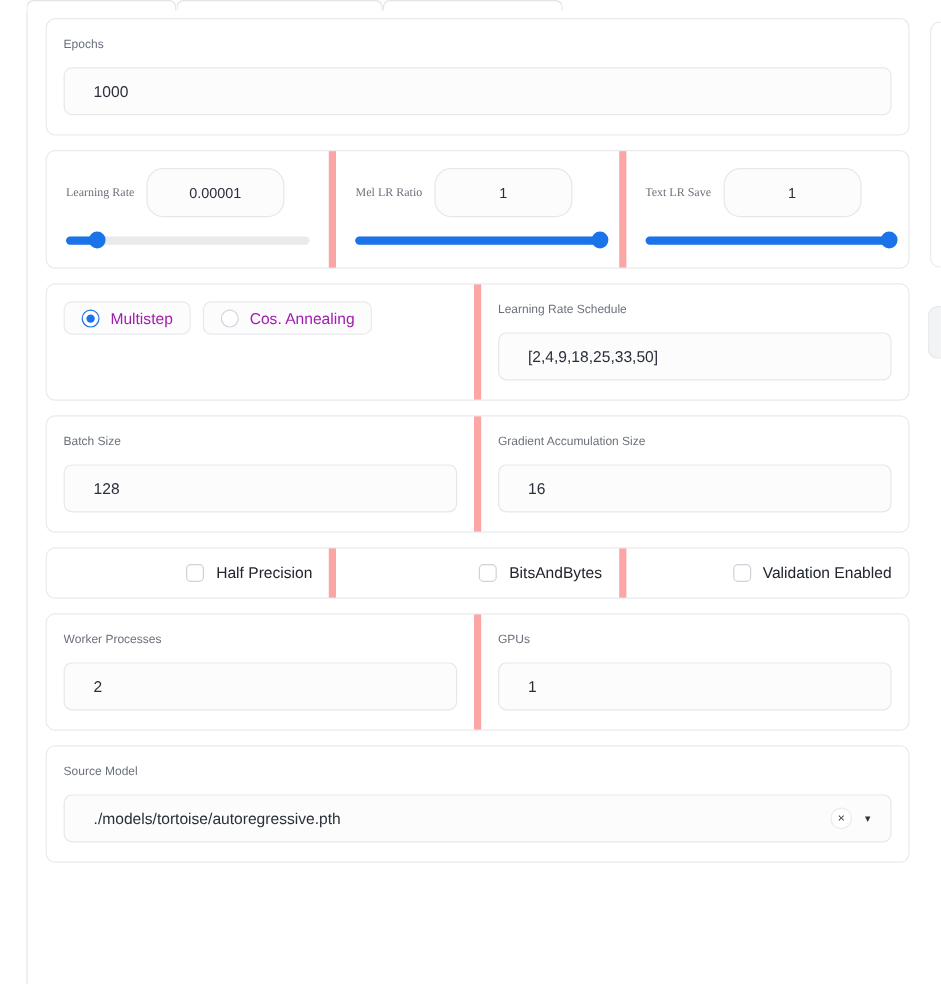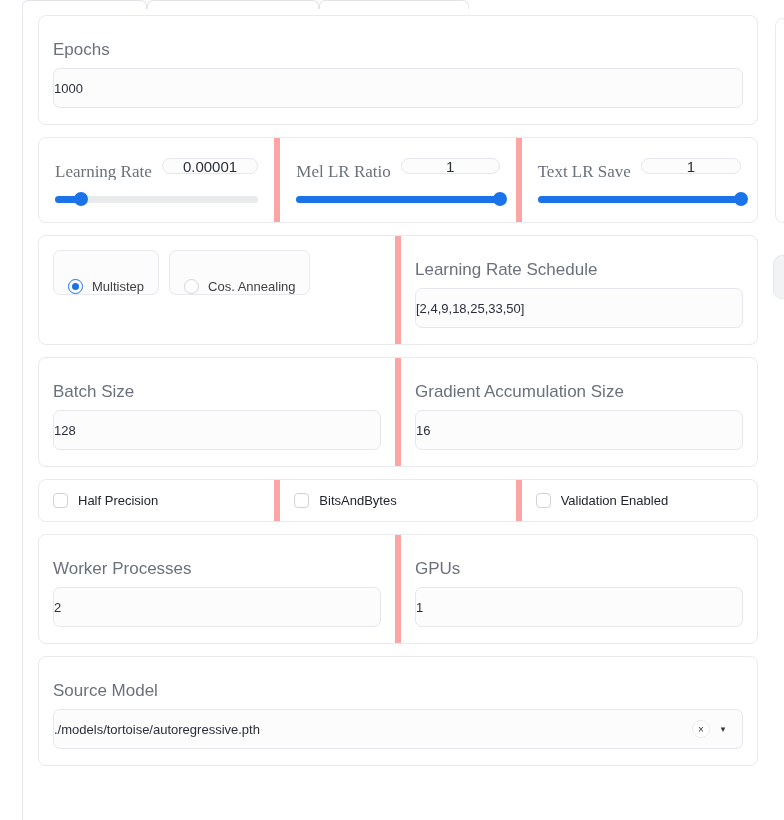--- a/index.html
+++ b/index.html
@@ -76,65 +76,64 @@
   }
   .card.split { display: flex; }
   .cell {
     flex: 1 1 0;
     padding: 14px 14px 16px 14px;
     min-width: 0;
   }
   .cell + .cell { border-left: 6px solid #fca5a5; }
 
   .label {
-    font-size: 17px;
+    font-size: 10px;
     color: #6b717c;
     line-height: 16px;
     margin-bottom: 10px;
     white-space: nowrap;
     overflow: hidden;
     text-overflow: ellipsis;
-    margin-top: 12px;
   }
 
   .field {
     width: 100%;
     height: 40px;
     border: 1px solid #e6e7ec;
     border-radius: 7px;
     background: #fcfcfd;
     display: flex;
     align-items: center;
-    padding: 0 0;
+    padding: 0 24px;
     font-size: 13px;
     color: #2a2f3a;
     white-space: nowrap;
     overflow: hidden;
   }
 
   
   .slider-cell { padding: 14px 16px 16px 16px; }
   .slider-head {
     display: flex;
     align-items: center;
     gap: 10px;
     margin-bottom: 12px;
   }
   .slider-head .label { margin-bottom: 0; flex: 0 0 auto; font-family: Liberation Serif, serif; }
   .numbox {
     flex: 1 1 auto;
     max-width: 115px;
-    height: 16px;
+    height: 41px;
     border: 1px solid #e6e7ec;
     border-radius: 14px;
     background: #fcfcfd;
     display: flex;
     align-items: center;
     justify-content: center;
-    font-size: 15px;
+    font-size: 12px;
     color: #2a2f3a;
   }
   .slider {
     position: relative;
     height: 14px;
     width: 100%;
     display: flex;
     align-items: center;
   }
   .slider .track {
@@ -157,29 +156,29 @@
     height: 14px;
     border-radius: 50%;
     background: #1a73e8;
     transform: translateX(-50%);
   }
 
   
   .pill-row { display: flex; gap: 10px; }
   .pill {
     display: flex;
-    align-items: flex-end;
+    align-items: center;
     gap: 9px;
-    height: 45px;
+    height: 28px;
     padding: 0 14px;
     border: 1px solid #e8e9ed;
     border-radius: 7px;
     background: #fcfcfd;
     font-size: 13px;
-    color: #404040;
+    color: #a21caf;
     white-space: nowrap;
   }
   .radio {
     width: 15px; height: 15px;
     border-radius: 50%;
     border: 1.5px solid #d3d5da;
     background: #ffffff;
     flex: 0 0 auto;
     position: relative;
   }
@@ -193,20 +192,21 @@
     border-radius: 50%;
     background: #1a73e8;
   }
 
   
   .check-cell {
     display: flex;
     align-items: center;
     gap: 10px;
     padding: 13px 14px;
+    justify-content: flex-end;
   }
   .checkbox {
     width: 15px; height: 15px;
     border: 1.5px solid #cfd2d8;
     border-radius: 4px;
     background: #ffffff;
     flex: 0 0 auto;
   }
   .check-label {
     font-size: 13px;

